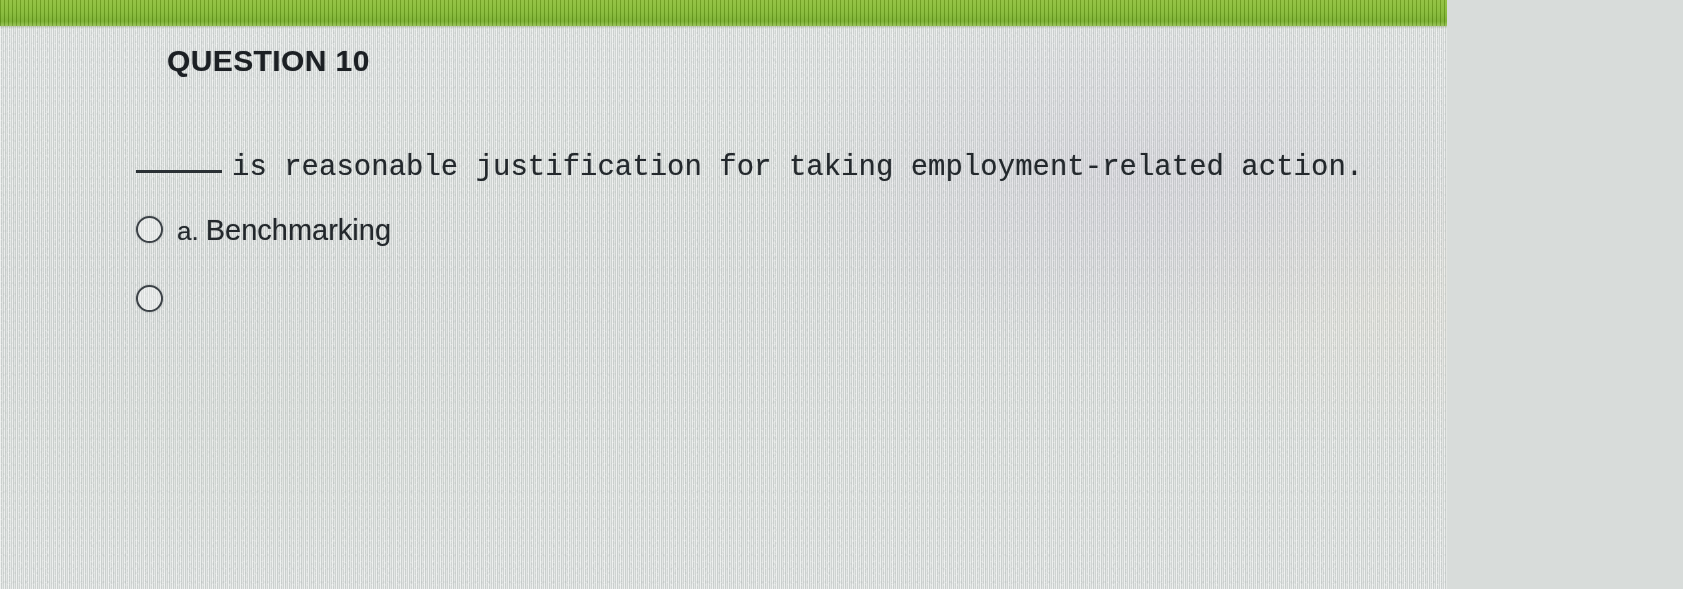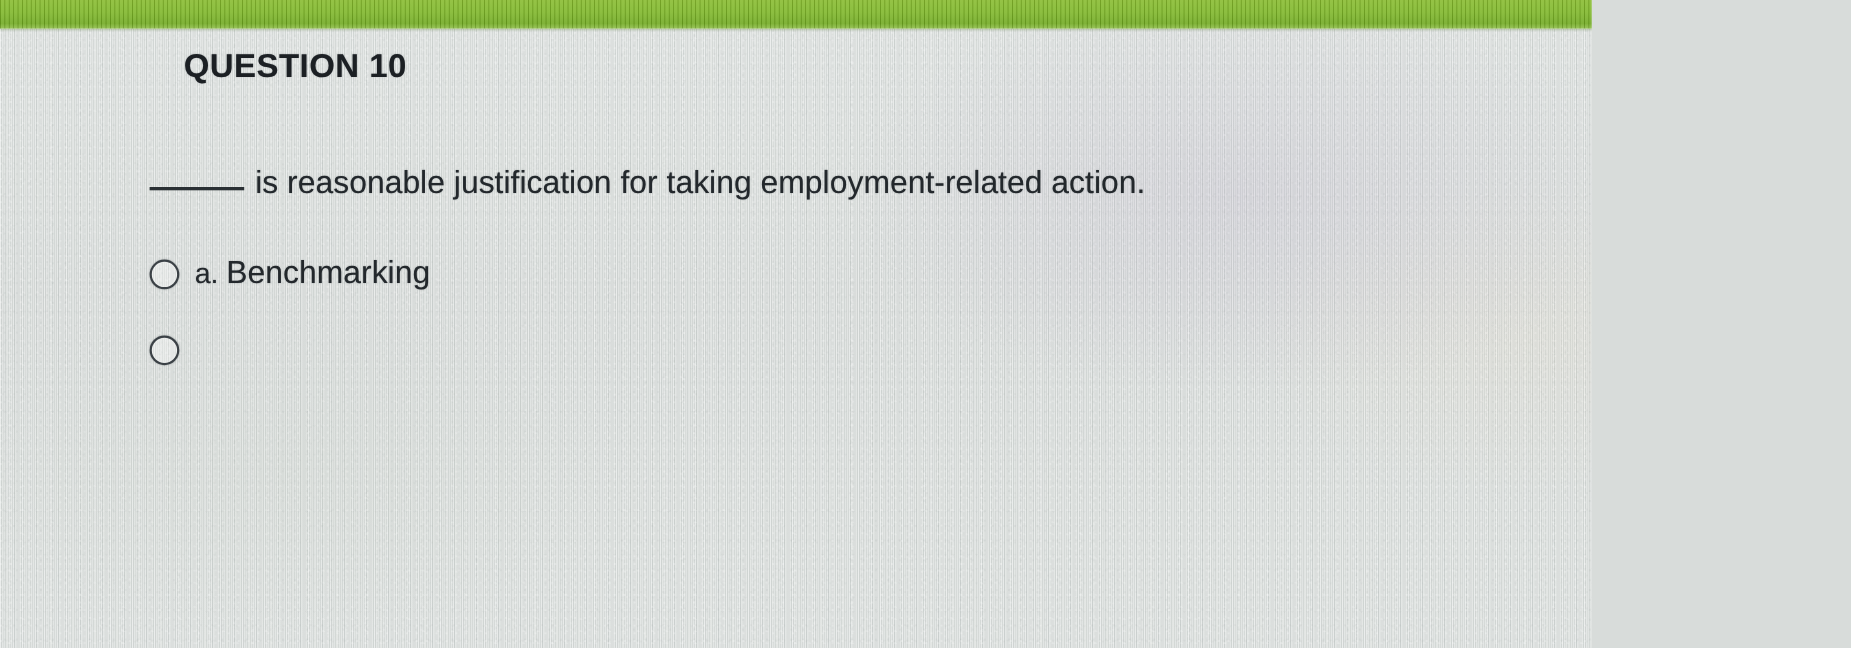--- a/index.html
+++ b/index.html
@@ -98,41 +98,42 @@
   }
 
   .question-stem {
     position: absolute;
     left: 136px;
     top: 122px;
     font-size: 29px;
     color: #23282c;
     white-space: nowrap;
     text-shadow: 0 0 1.1px rgba(40,48,52,0.5), 0.5px 0.5px 0 rgba(255,255,255,0.25);
+    font-family: Liberation Mono, monospace;
   }
 
   .blank {
     display: inline-block;
     width: 86px;
     border-bottom: 3px solid #2a3034;
     vertical-align: 2px;
     margin-right: 10px;
     height: 22px;
   }
 
   .options {
     position: absolute;
     left: 136px;
     top: 188px;
     width: 1000px;
   }
 
   .option-row {
     display: flex;
-    align-items: center;
+    align-items: flex-start;
     height: 69px;
   }
 
   .radio {
     flex: 0 0 auto;
     width: 23px;
     height: 23px;
     border: 2.4px solid #3b4146;
     border-radius: 50%;
     background: rgba(255,255,255,0.30);

